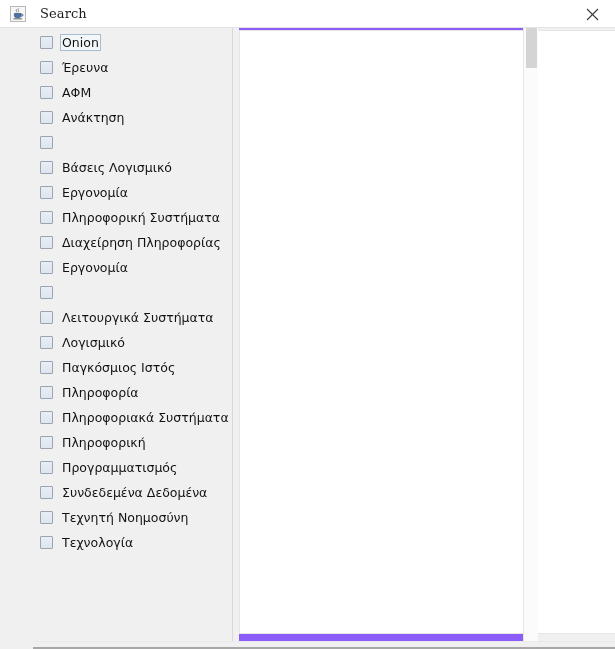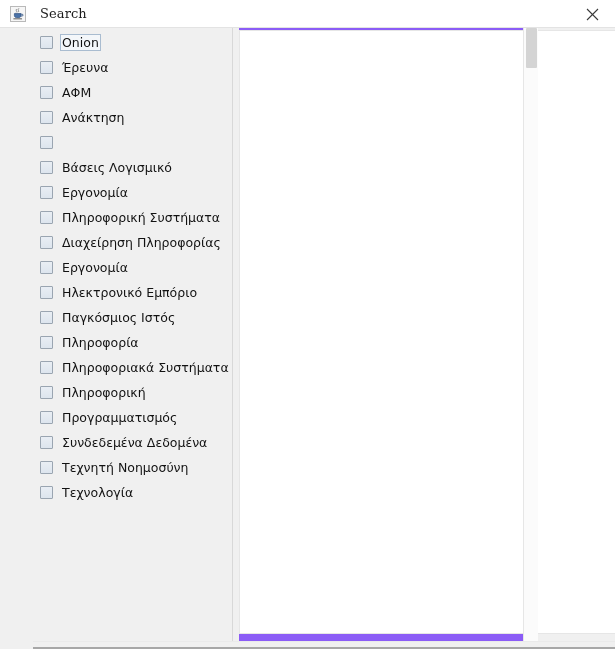--- a/index.html
+++ b/index.html
@@ -265,21 +265,28 @@
           <div class="list-item">
             <span class="item-checkbox"></span>
             <span class="item-label">Διαχείρηση Πληροφορίας</span>
           </div>
           <div class="list-item">
             <span class="item-checkbox"></span>
             <span class="item-label">Εργονομία</span>
           </div>
           <div class="list-item">
             <span class="item-checkbox"></span>
-            <span class="item-label">Ηλεκτρονικό Εμπόριο</span>
+          </div>
+          <div class="list-item">
+            <span class="item-checkbox"></span>
+            <span class="item-label">Λειτουργικά Συστήματα</span>
+          </div>
+          <div class="list-item">
+            <span class="item-checkbox"></span>
+            <span class="item-label">Λογισμικό</span>
           </div>
           <div class="list-item">
             <span class="item-checkbox"></span>
             <span class="item-label">Παγκόσμιος Ιστός</span>
           </div>
           <div class="list-item">
             <span class="item-checkbox"></span>
             <span class="item-label">Πληροφορία</span>
           </div>
           <div class="list-item">

